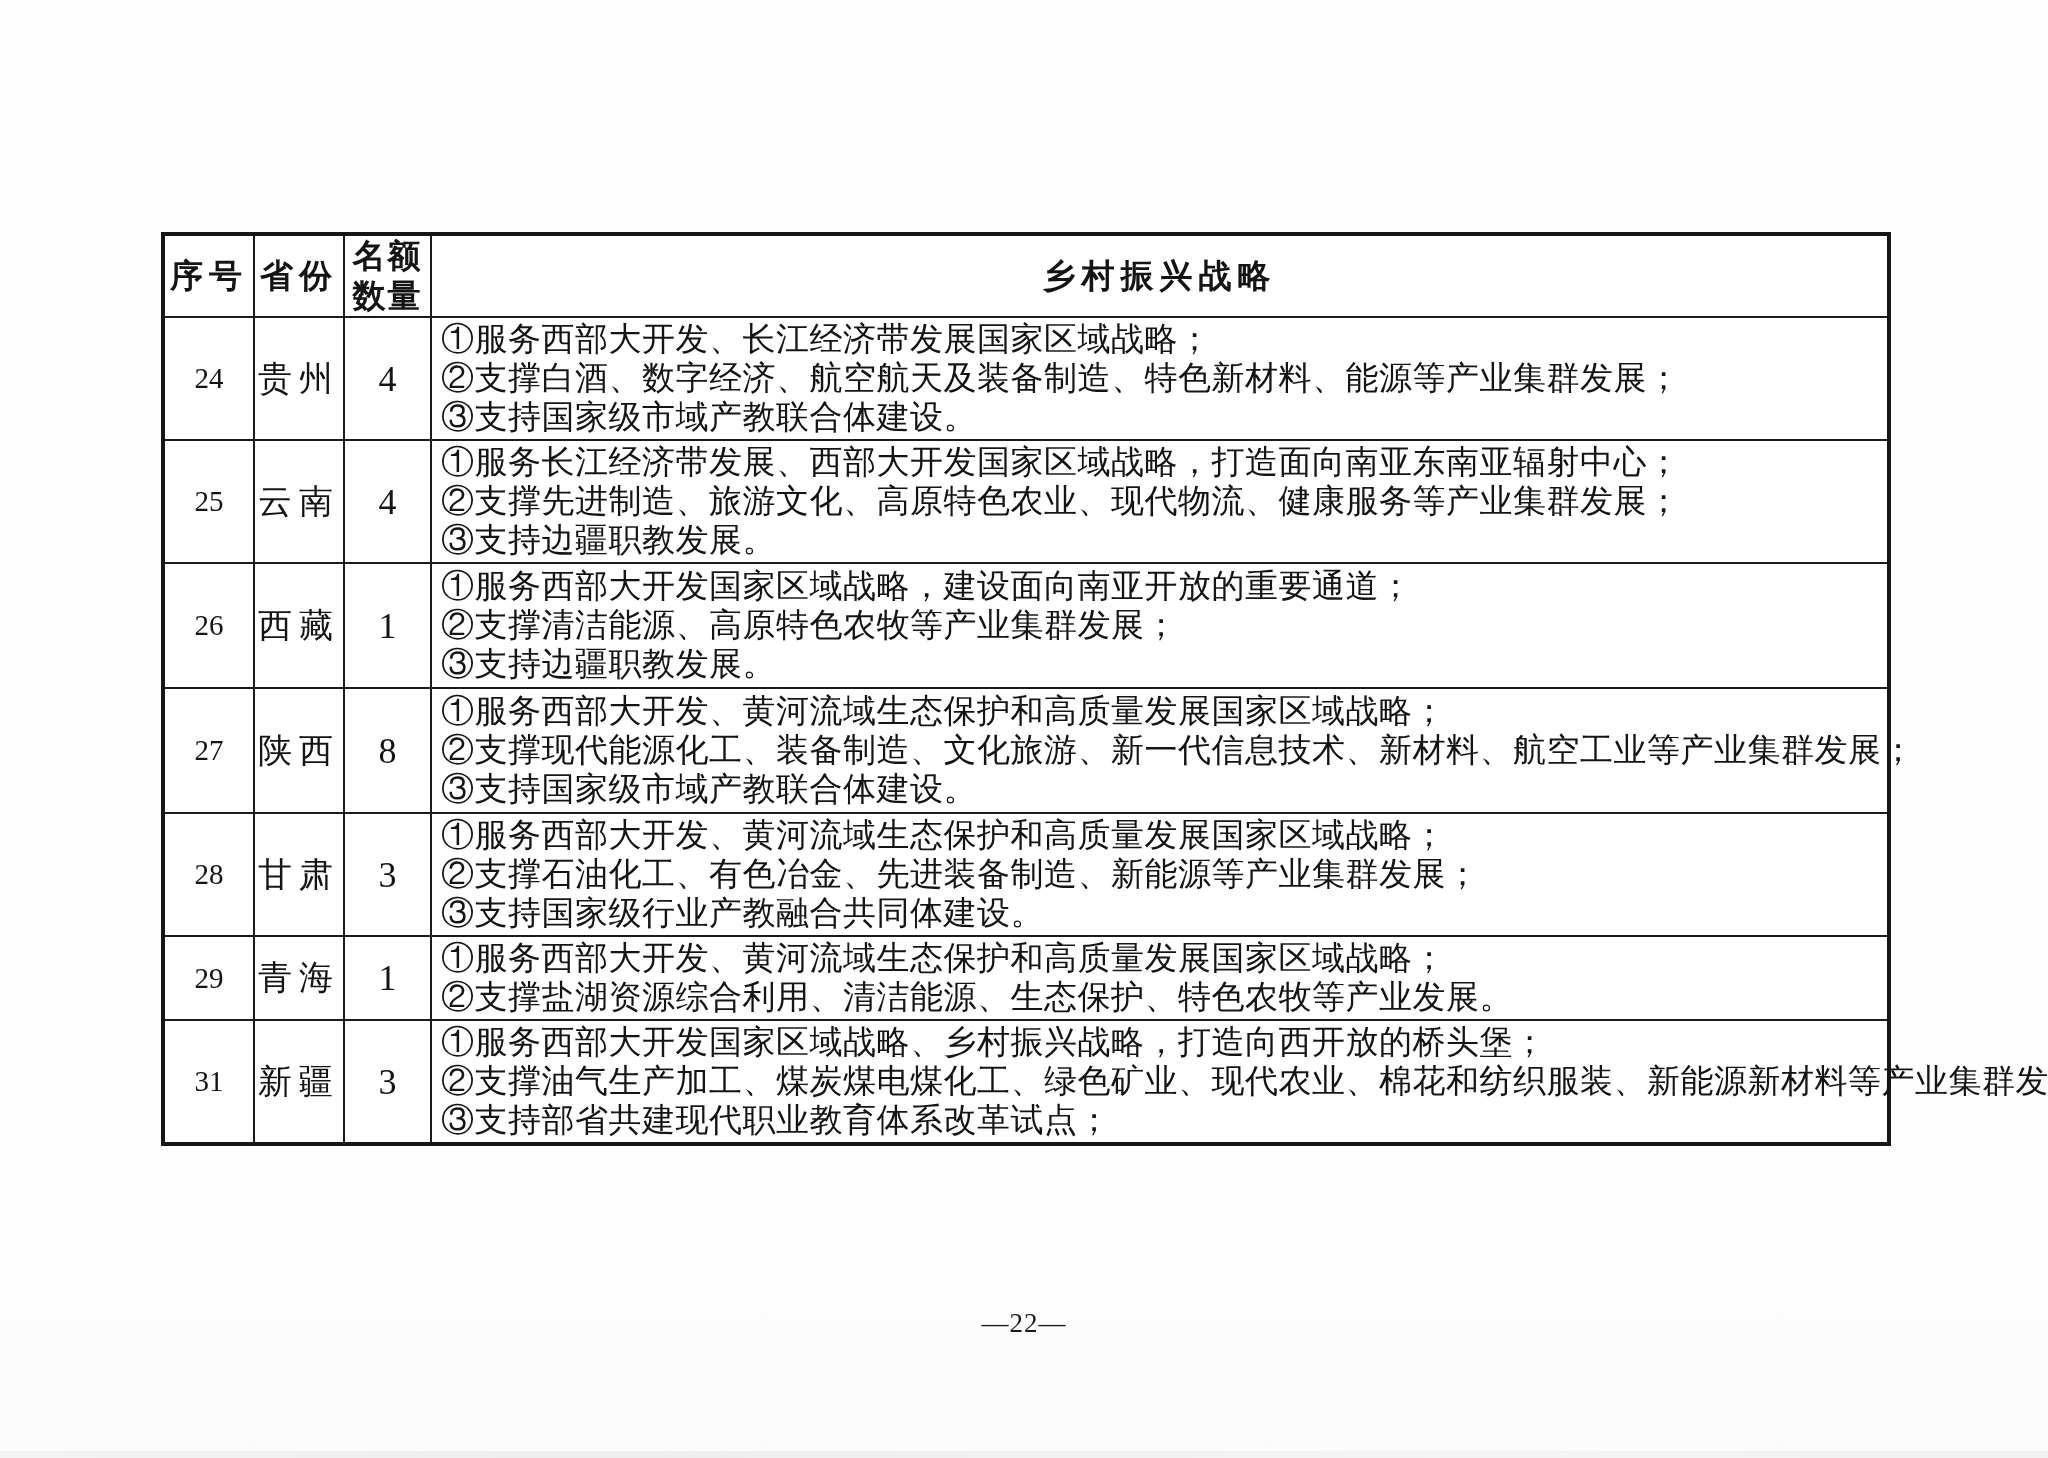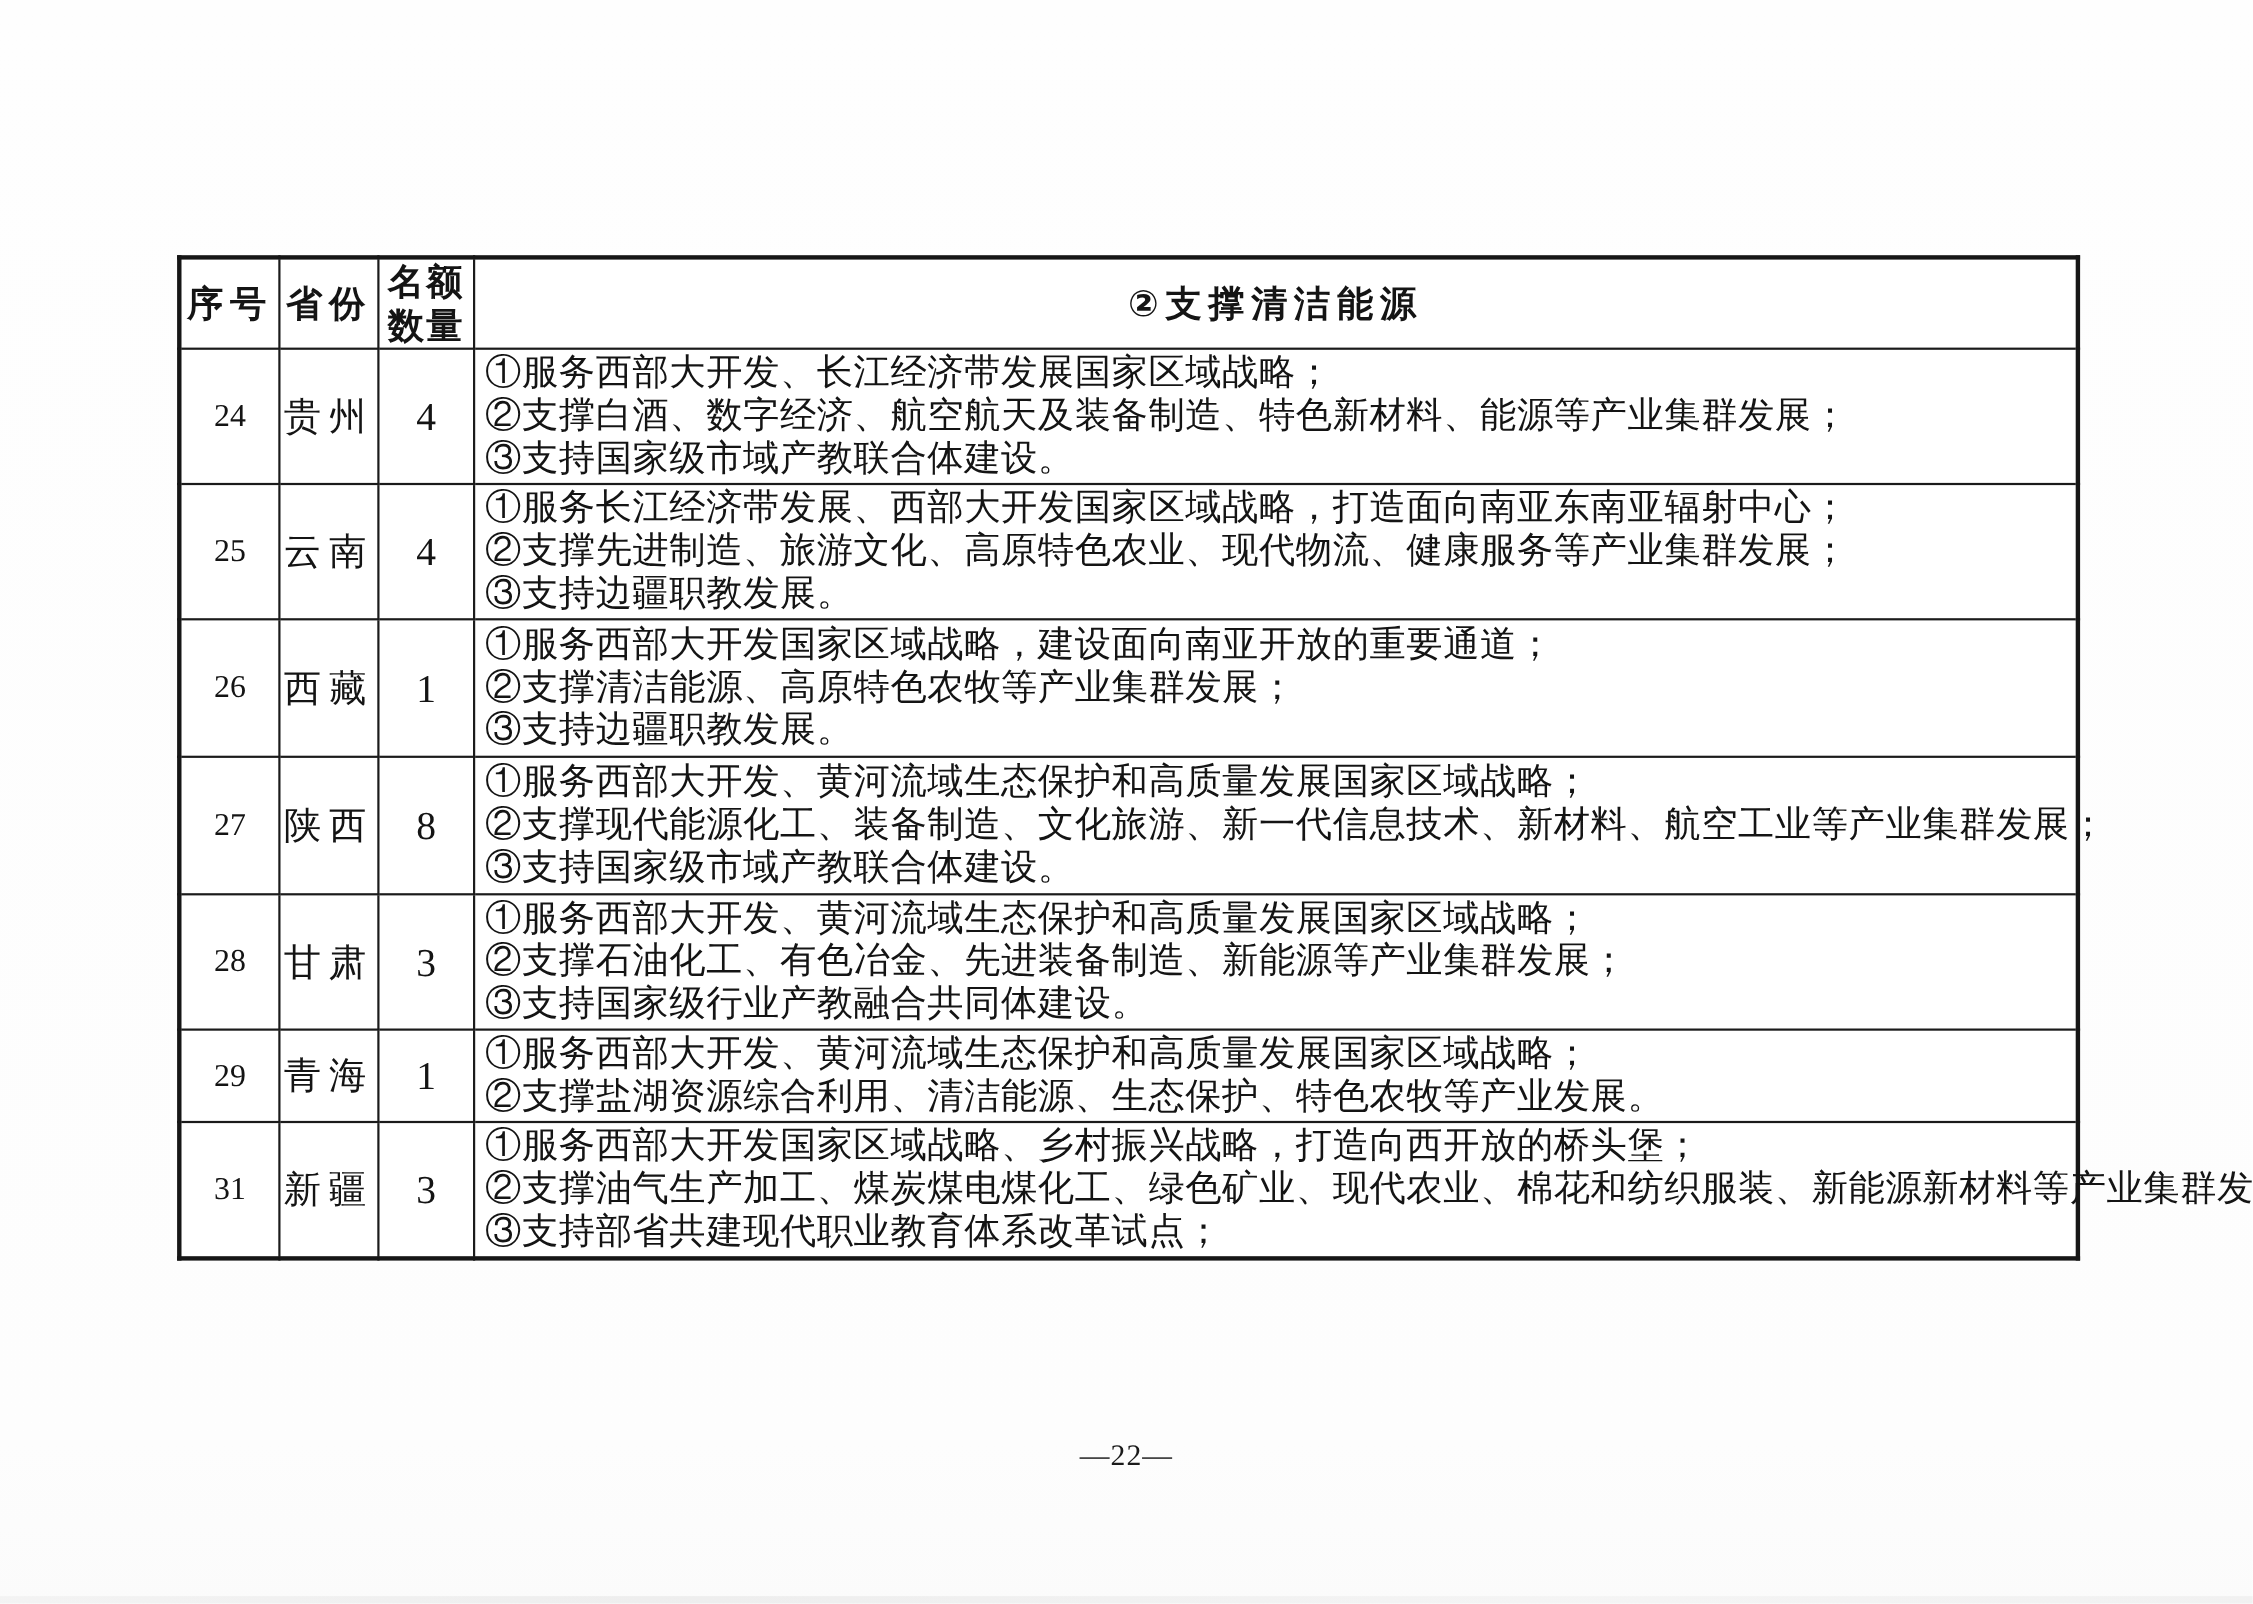--- a/index.html
+++ b/index.html
@@ -88,21 +88,21 @@
       <col style="width:1458px">
     </colgroup>
     <thead>
       <tr style="height:82px">
         <th>序号</th>
         <th>省份</th>
         <th class="h-quota">
           <div>名额</div>
           <div>数量</div>
         </th>
-        <th>②支撑清洁能源</th>
+        <th>乡村振兴战略</th>
       </tr>
     </thead>
     <tbody>
       <tr style="height:120px">
         <td class="c-no">24</td>
         <td class="c-prov">贵州</td>
         <td class="c-quota">4</td>
         <td class="c-desc">
           <div class="line">①服务西部大开发、长江经济带发展国家区域战略；</div>
           <div class="line">②支撑白酒、数字经济、航空航天及装备制造、特色新材料、能源等产业集群发展；</div>

